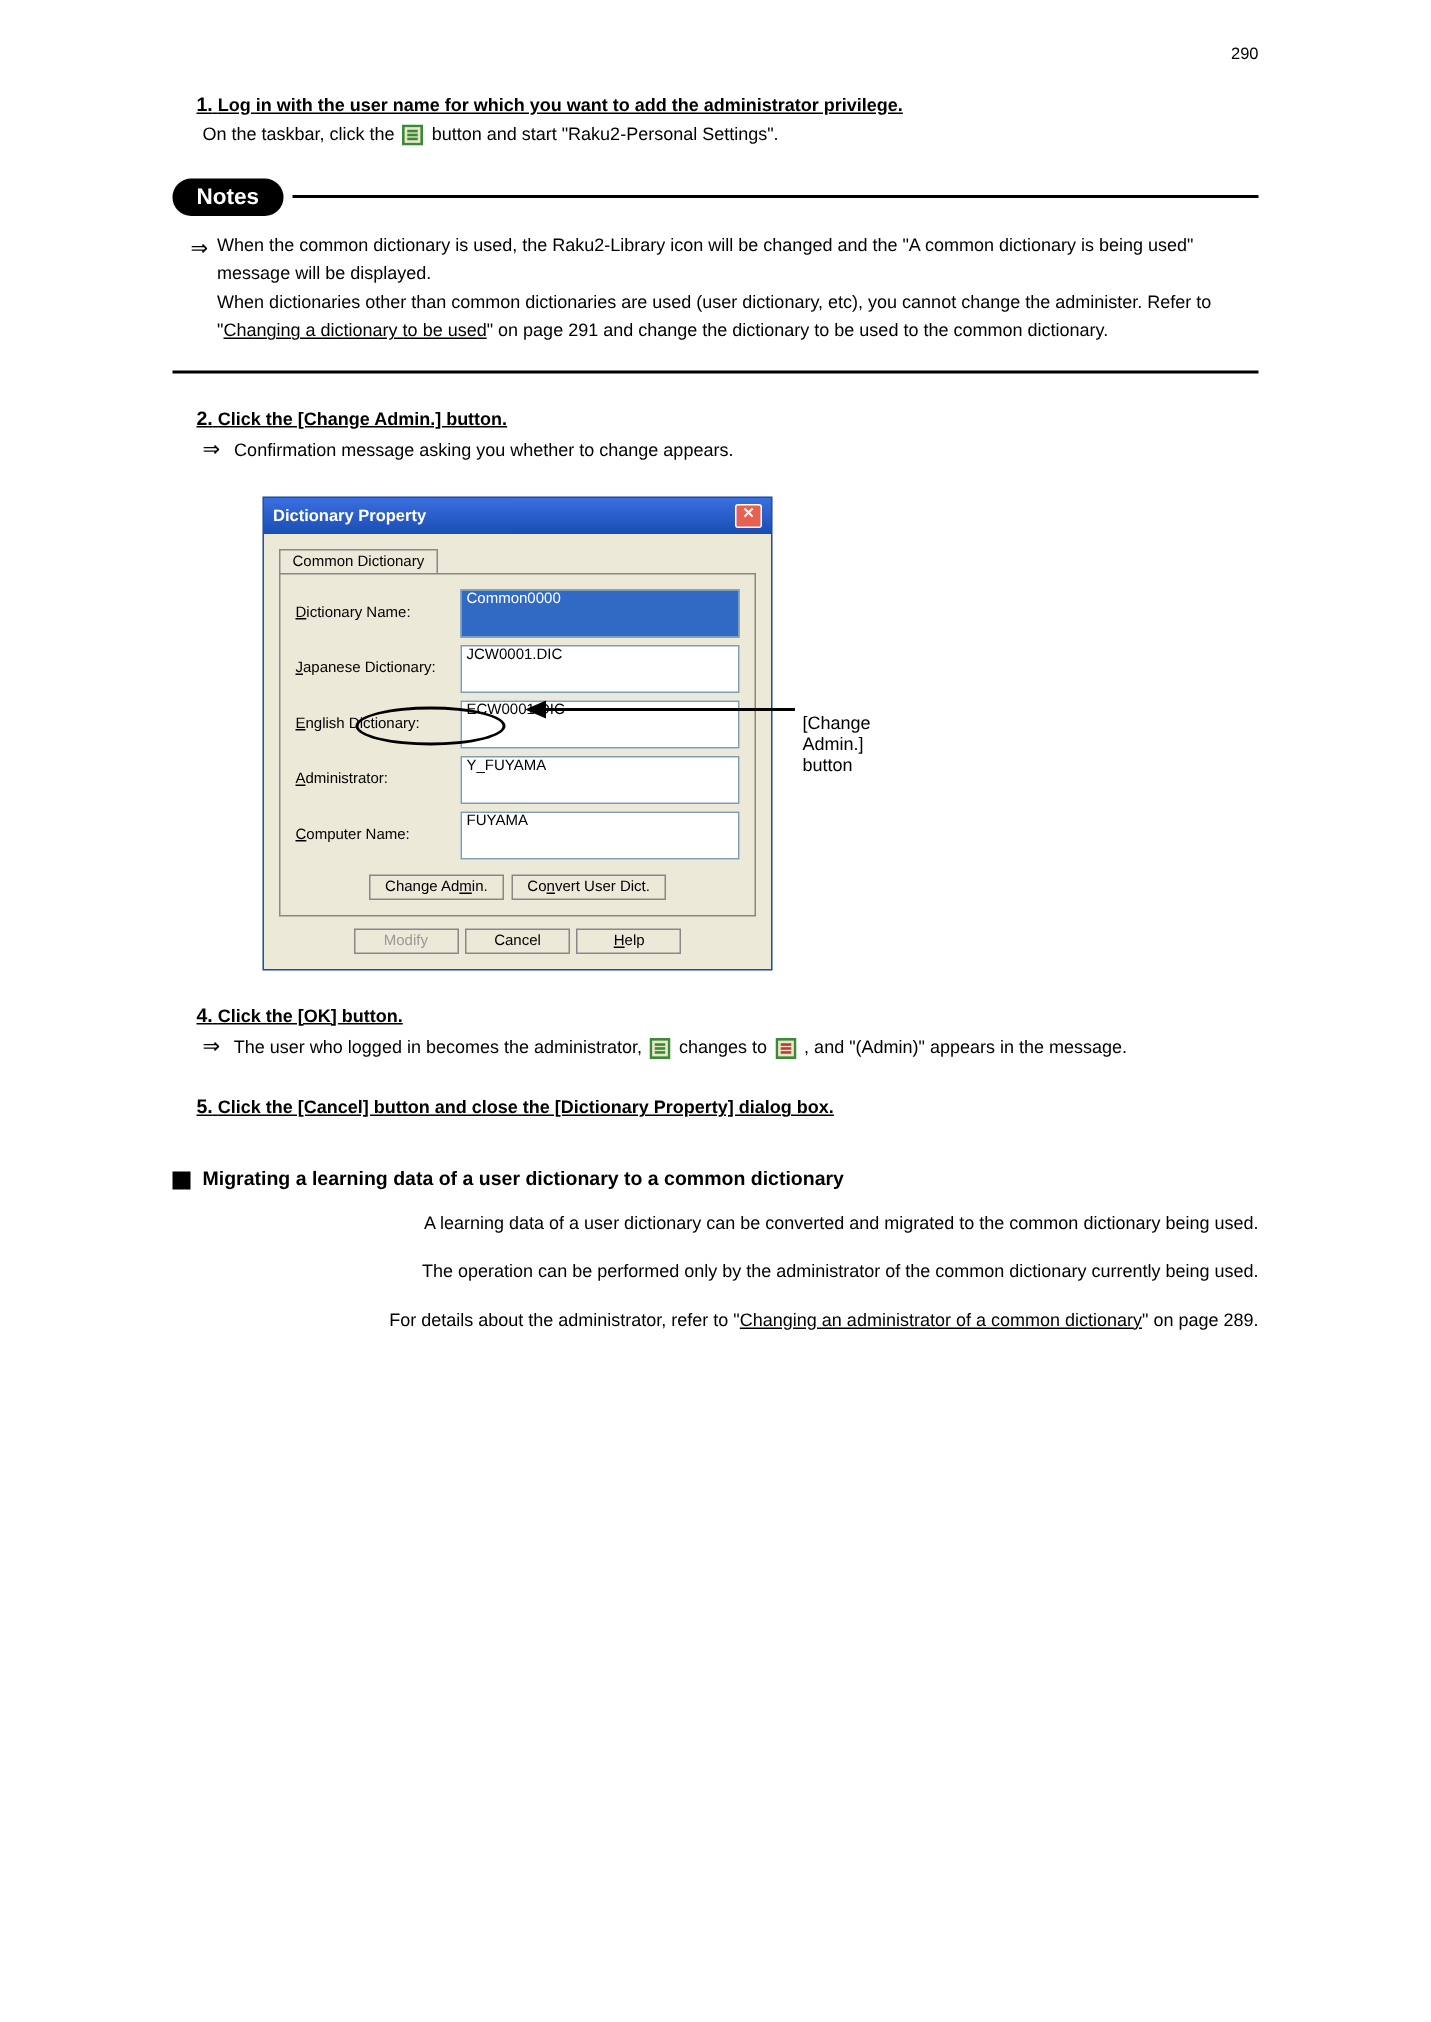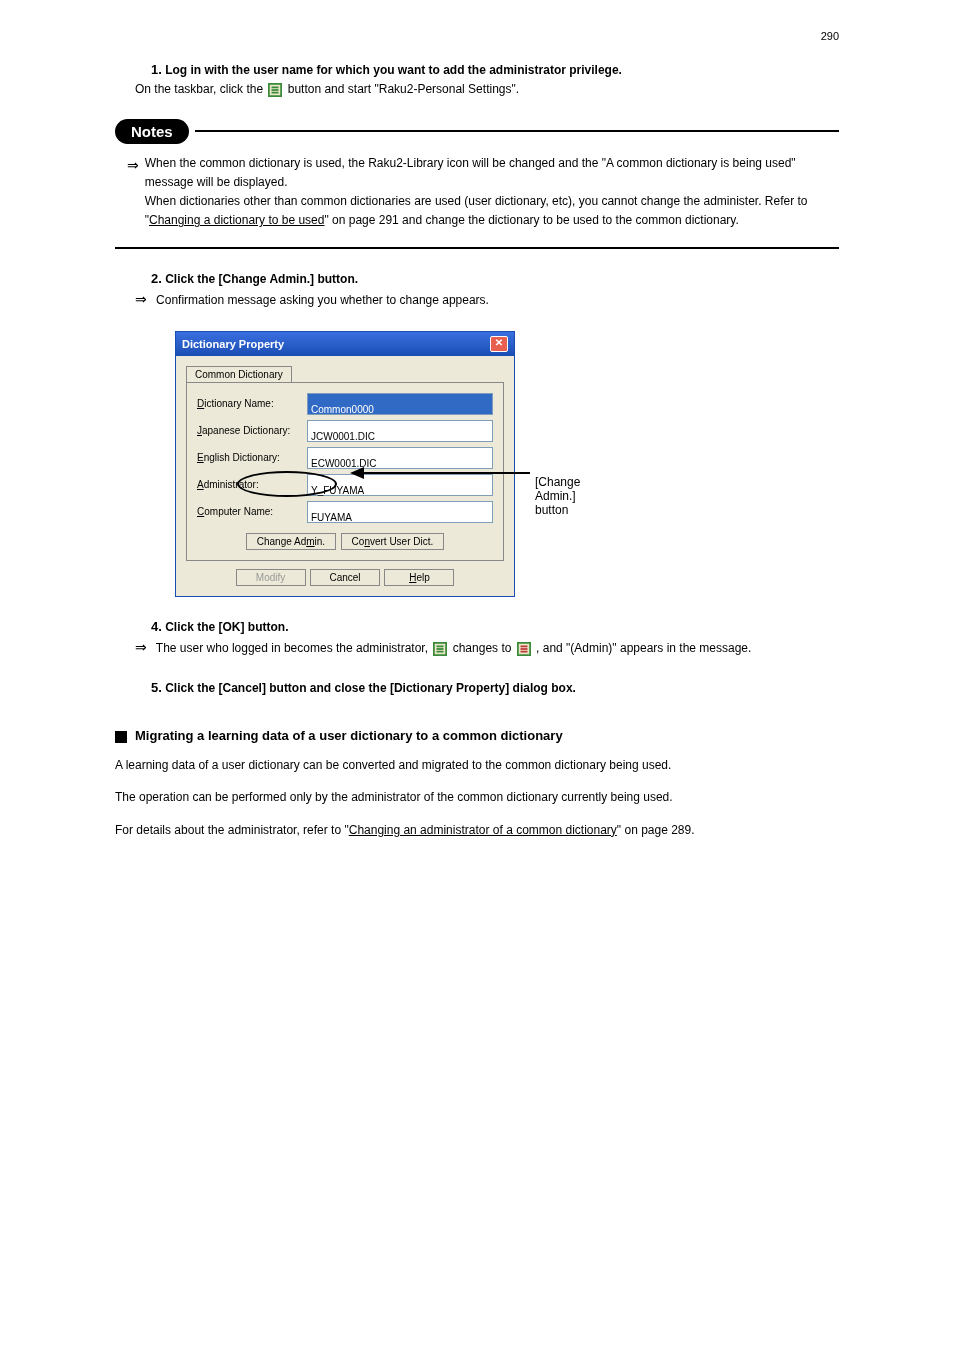--- a/index.html
+++ b/index.html
@@ -20,21 +20,22 @@
     font-size: 11px;
     color: #000;
   }
   .step-block {
     margin-bottom: 20px;
   }
   .step-text {
     font-size: 12px;
     line-height: 1.5;
     color: #000;
-    margin-left: 36px;
+    margin-left: 16px;
+    text-decoration: underline;
   }
   .step-num {
     font-weight: bold;
     font-size: 13px;
   }
   .step-title {
     font-weight: bold;
   }
   .substep {
     margin-left: 20px;
@@ -134,25 +135,25 @@
     display: flex;
     align-items: center;
     margin-bottom: 5px;
   }
   .fld-label {
     width: 110px;
     font-size: 10px;
   }
   .fld-input {
     flex: 1;
-    height: 15px;
+    height: 32px;
     border: 1px solid #7f9db9;
     background: #fff;
     font-size: 10px;
-    padding: 10px 3px;
+    padding: 0 3px;
     box-sizing: border-box;
   }
   .fld-input.selected {
     background: #316ac5;
     color: #fff;
   }
   .dlg-buttons {
     text-align: center;
     margin-top: 8px;
   }
@@ -203,20 +204,21 @@
   }
   .section-header {
     font-size: 13px;
     font-weight: bold;
     margin: 30px 0 10px 0;
   }
   .body-text {
     font-size: 12px;
     line-height: 1.7;
     margin-left: 0;
+    text-align: right;
   }
   .u {
     text-decoration: underline;
   }
   svg.small-icon {
     width: 14px;
     height: 14px;
     vertical-align: middle;
   }
 </style>

